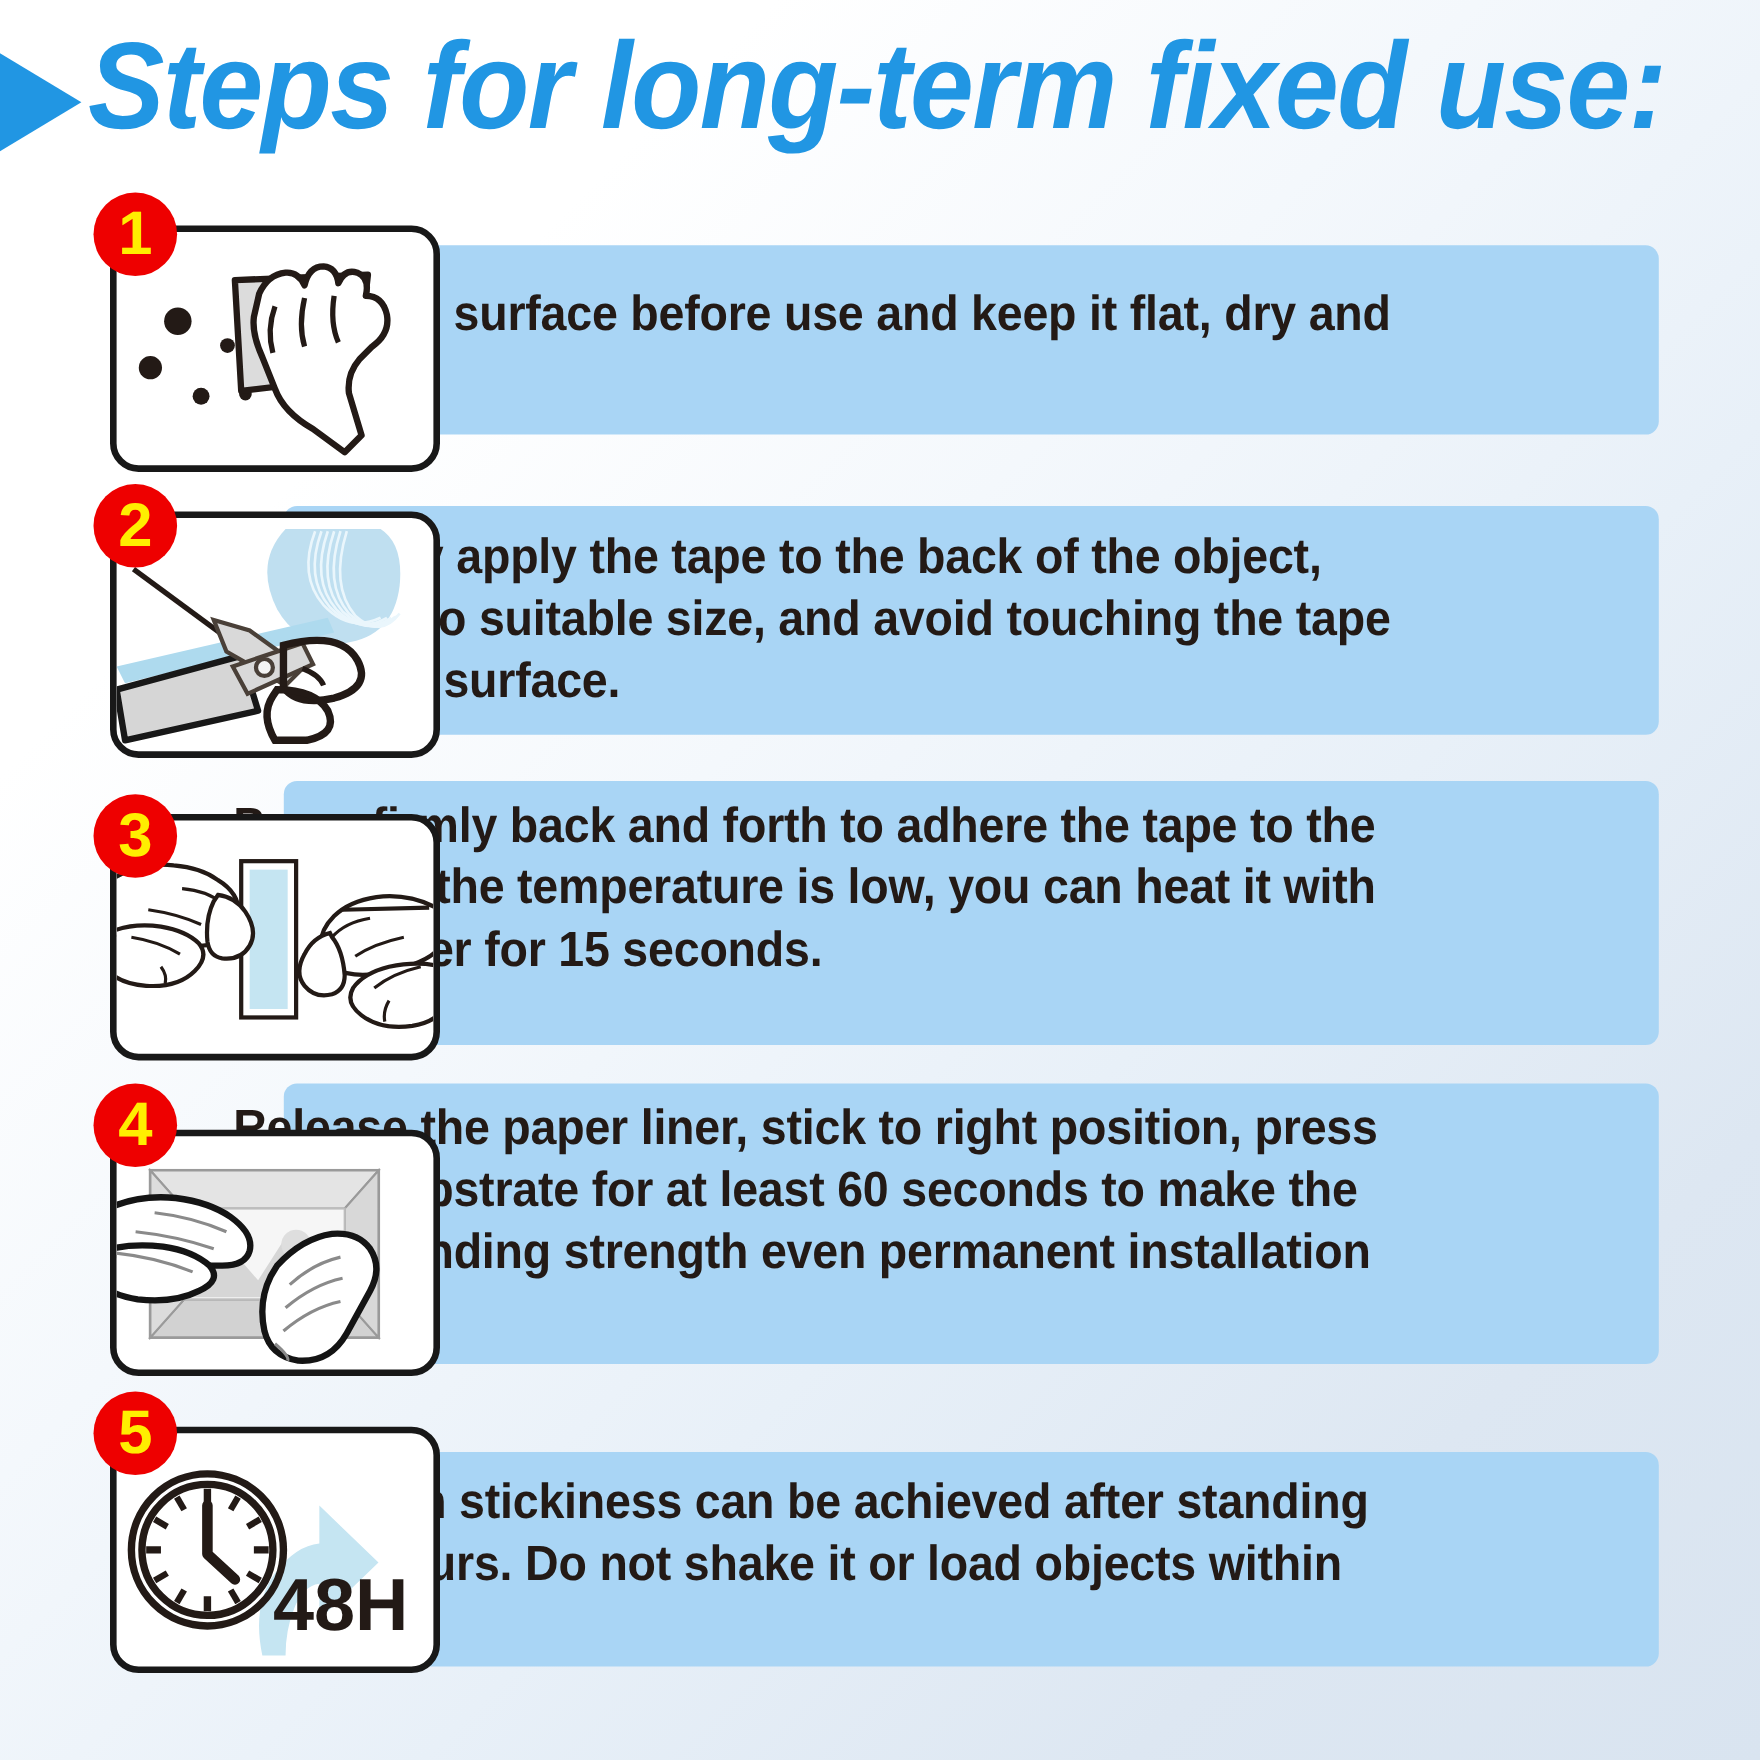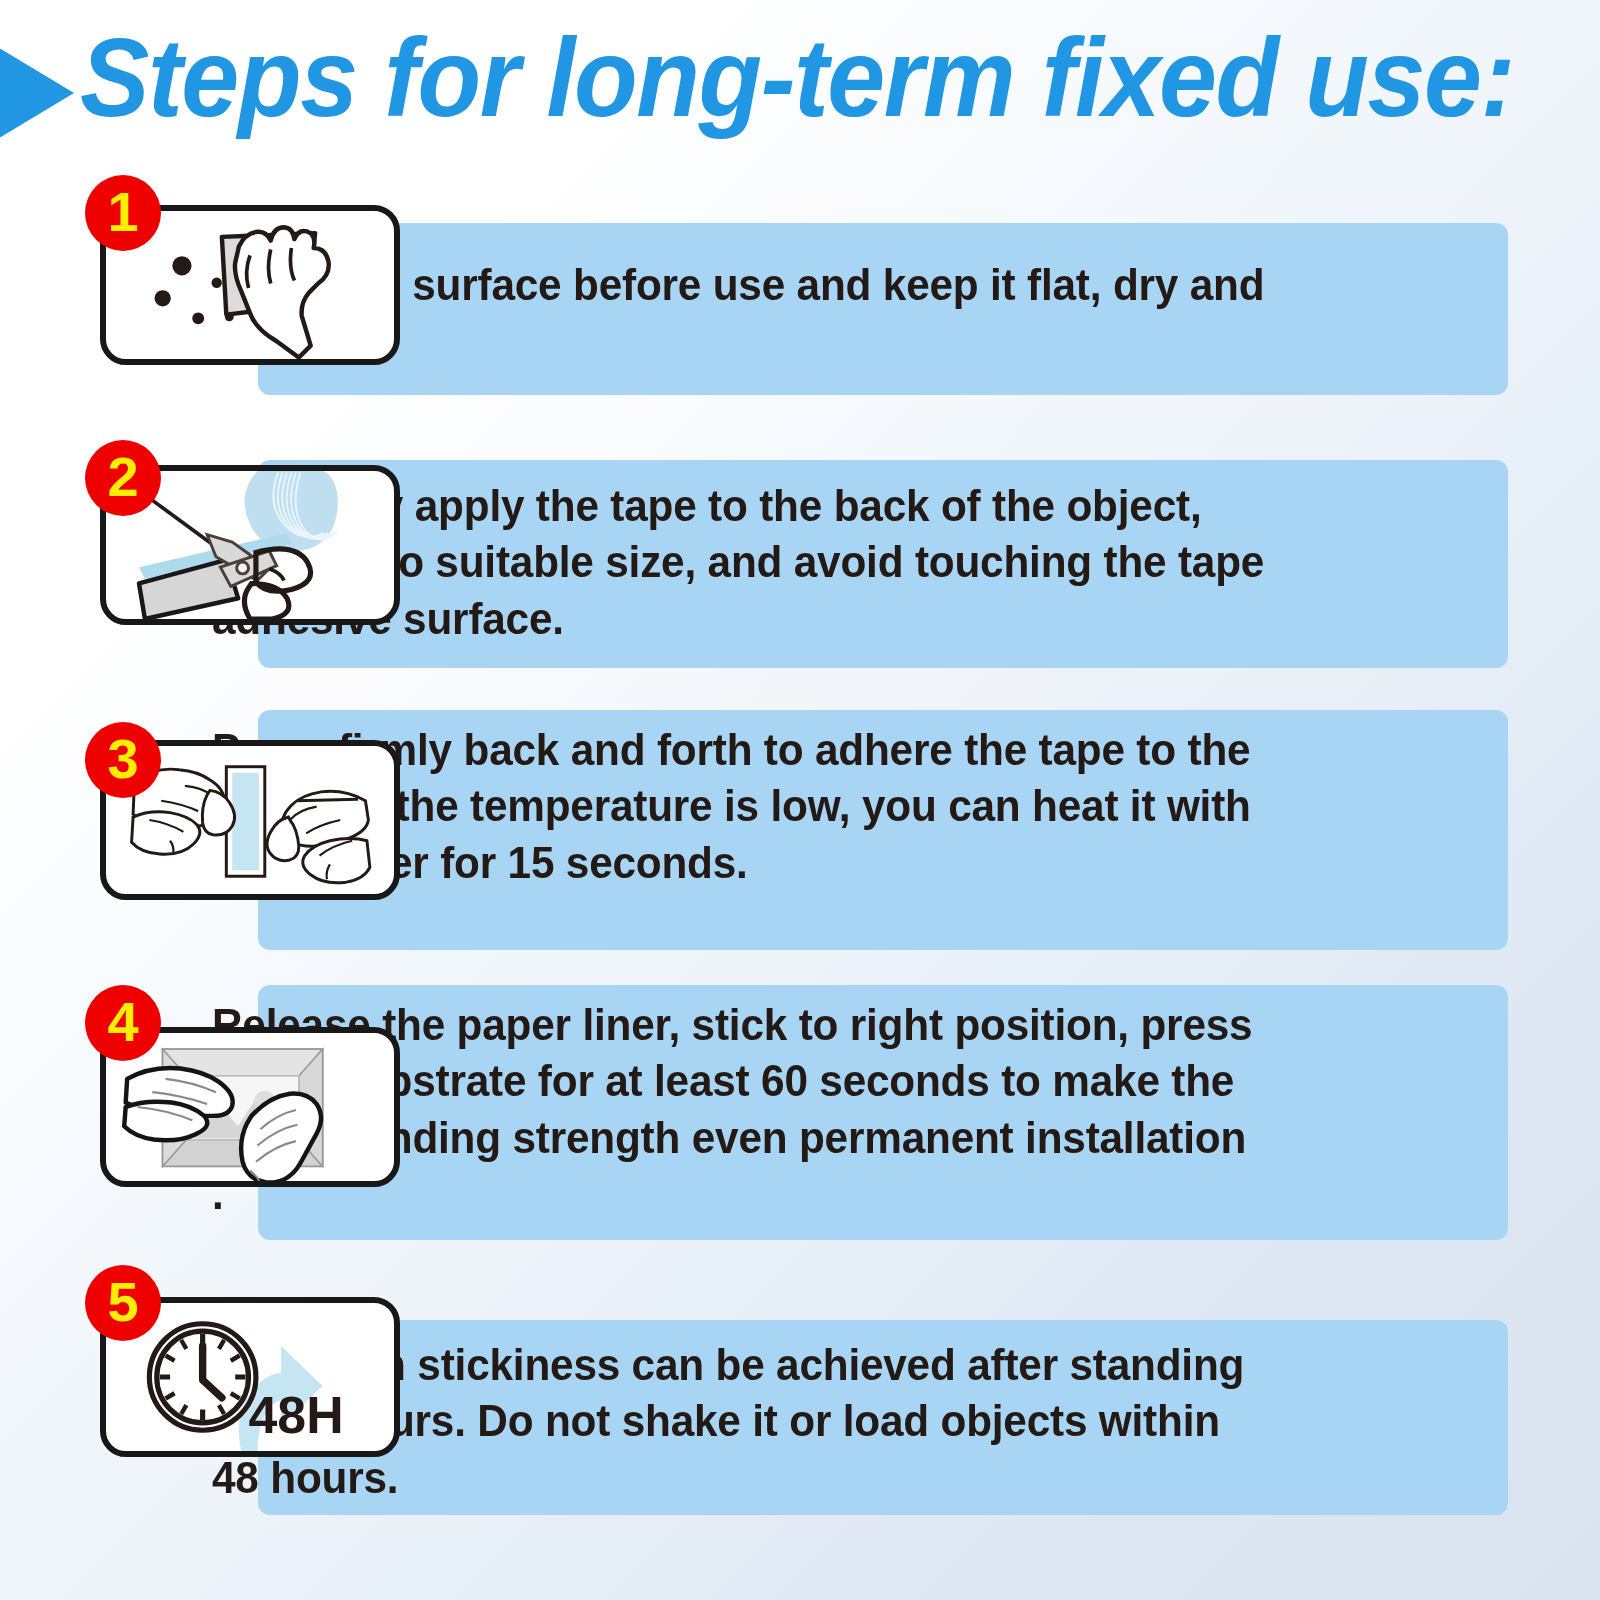--- a/index.html
+++ b/index.html
@@ -71,21 +71,21 @@
     transform: scaleX(0.94);
     transform-origin: left top;
     width: 1120px;
     letter-spacing: -0.2px;
   }
 
   .card {
     position: absolute;
     left: 100px;
     width: 300px;
-    height: 160px;
+    height: 224px;
     background: #ffffff;
     border: 6px solid #181818;
     border-radius: 26px;
     overflow: hidden;
   }
   .badge {
     position: absolute;
     left: 85px;
     width: 76px; height: 76px;
     border-radius: 50%;

